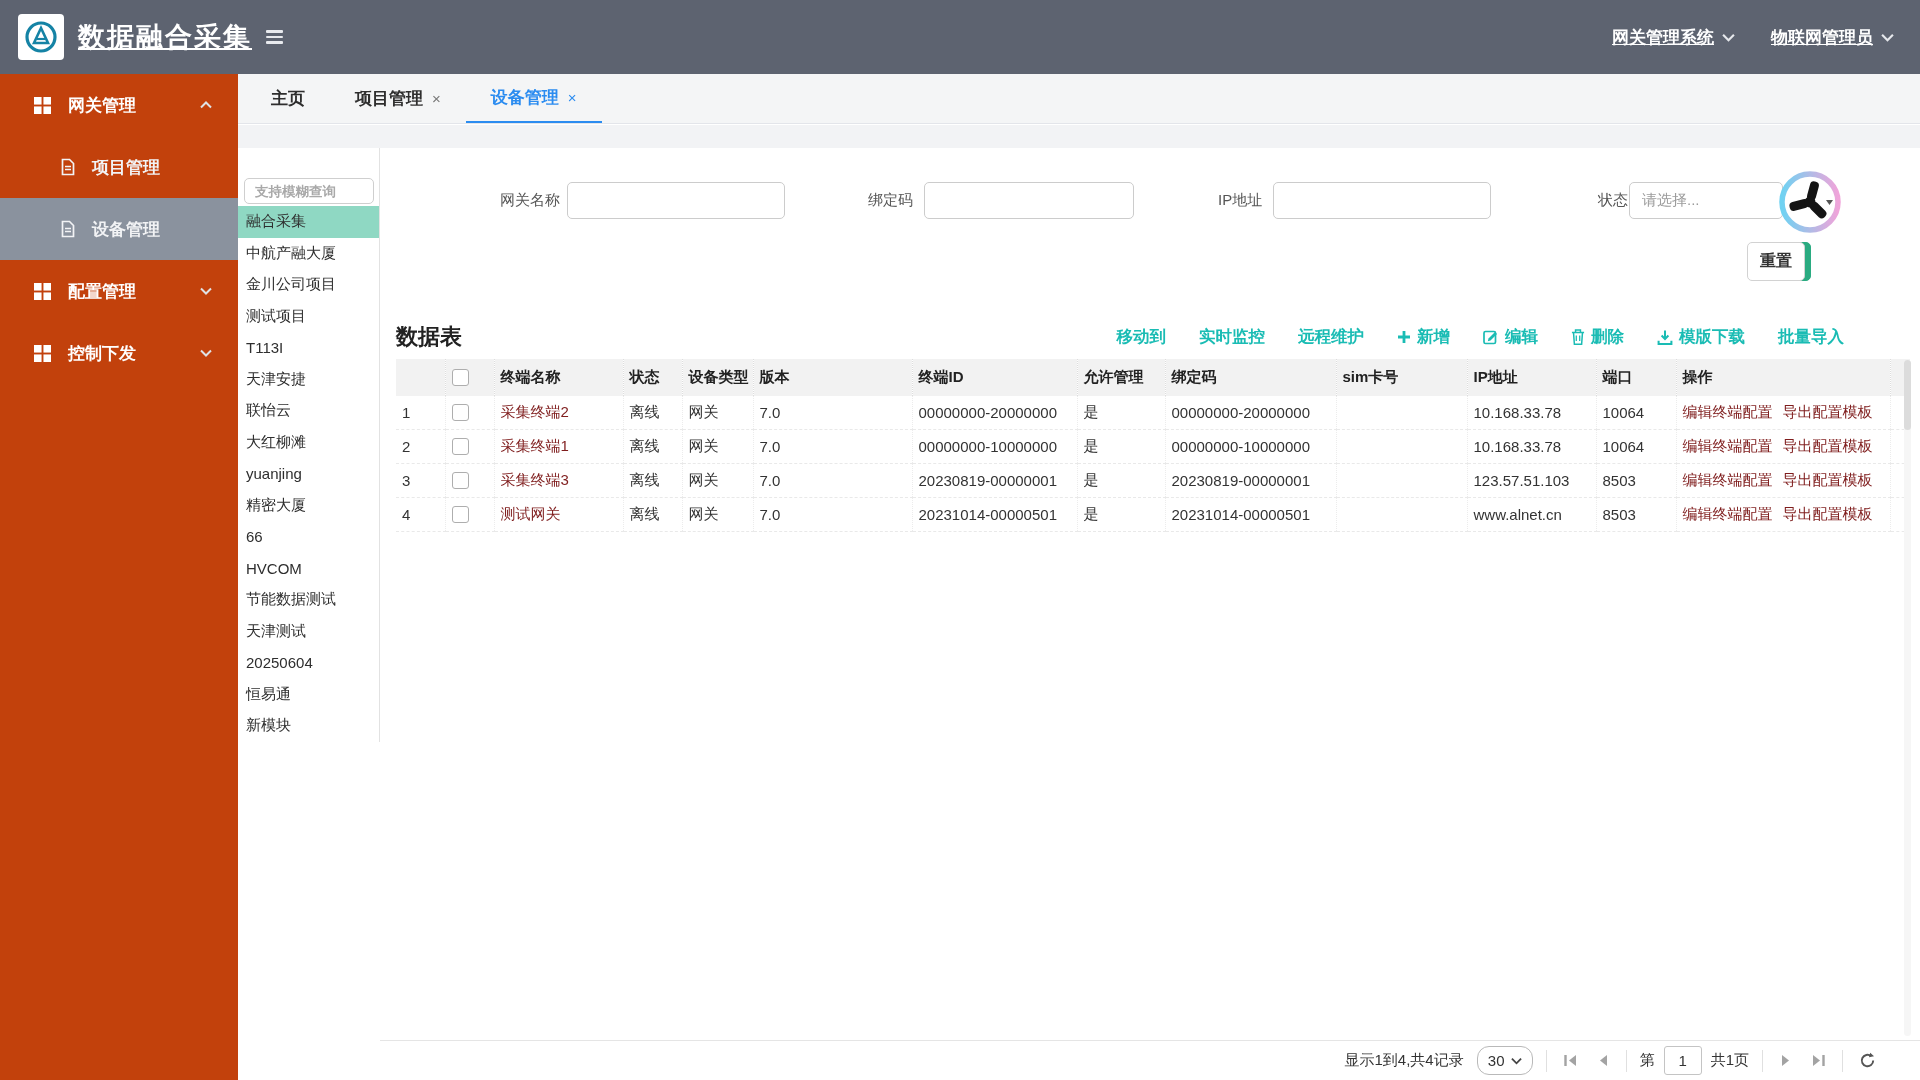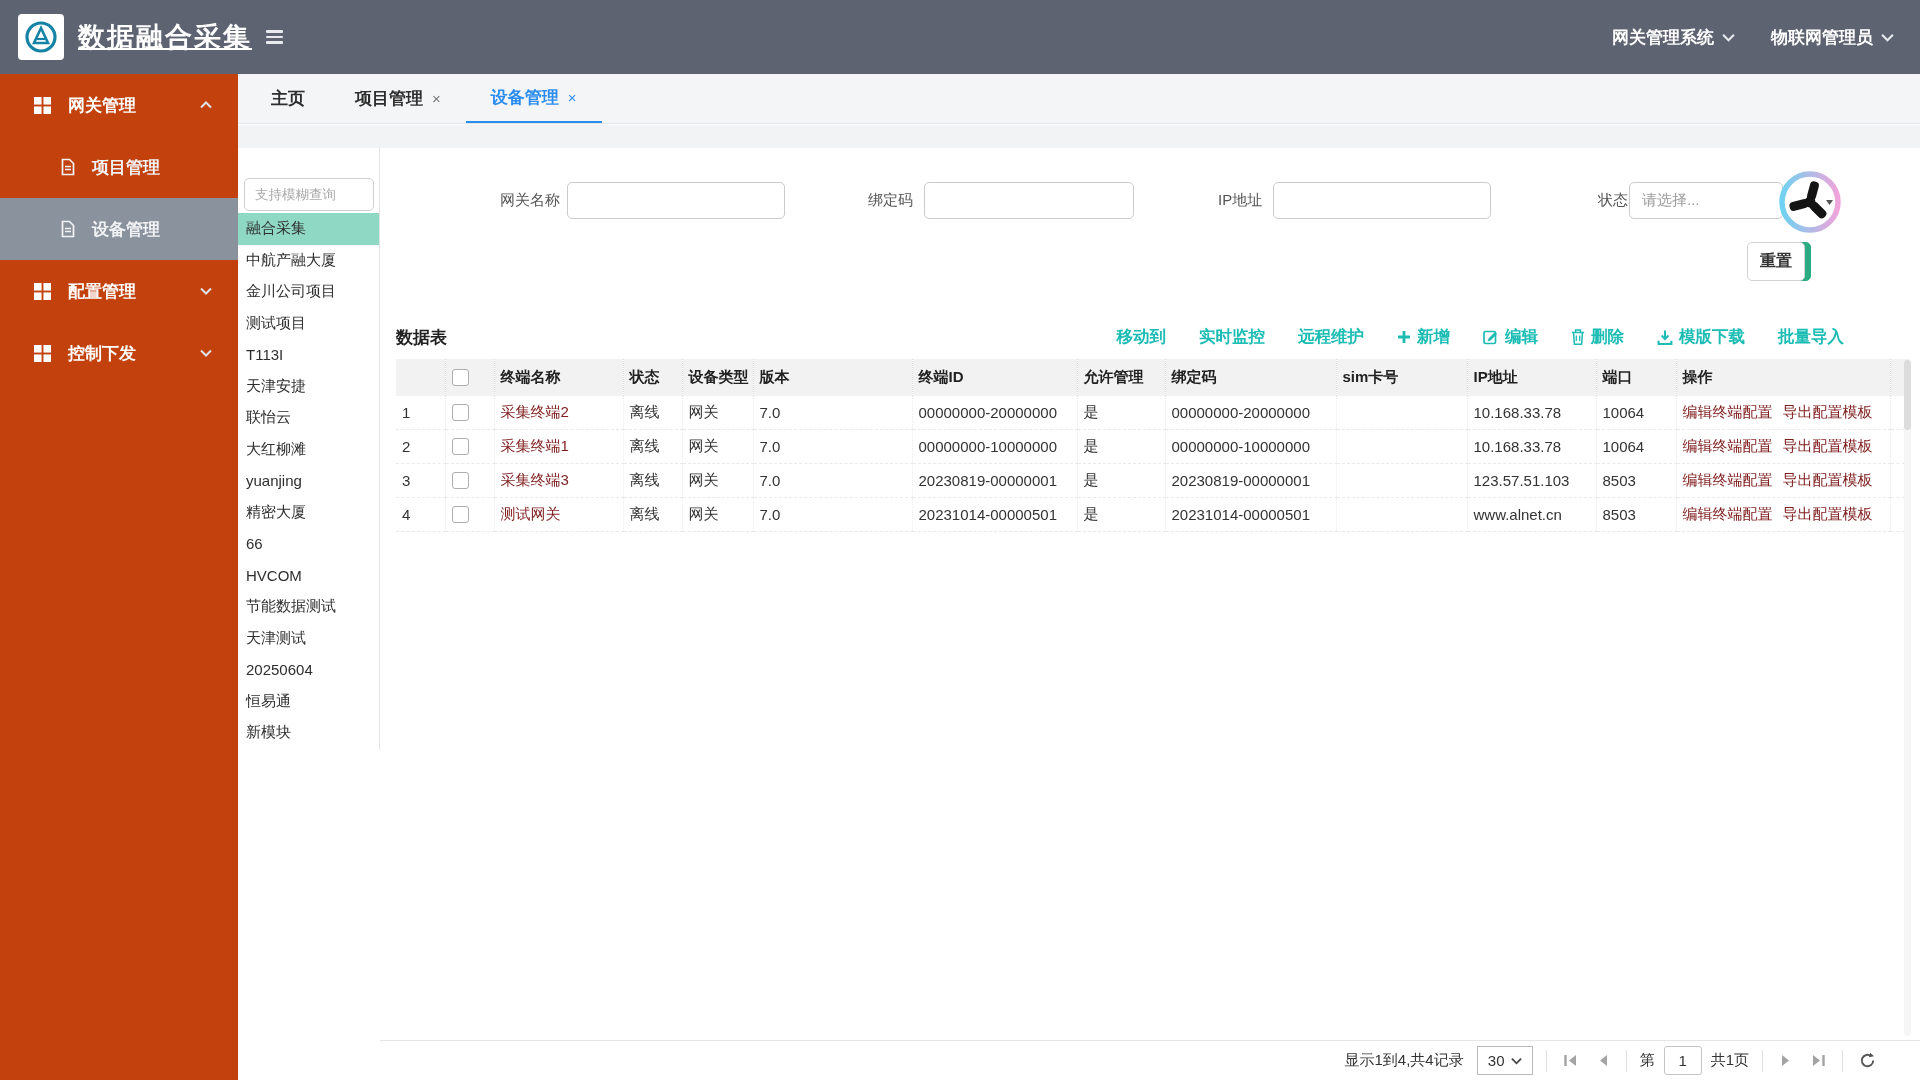--- a/index.html
+++ b/index.html
@@ -10,21 +10,21 @@
   }
   
   .header { position:absolute; top:0; left:0; width:1920px; height:74px; background:#5d6370;
             display:flex; align-items:center; z-index:5;}
   .logo-box { width:46px; height:46px; background:#fff; border-radius:4px; margin-left:18px;
               display:flex; align-items:center; justify-content:center; }
   .app-title { color:#fff; font-size:27px; font-weight:bold; margin-left:14px; letter-spacing:2px;text-decoration:underline; }
   .hamburger { margin-left:14px; display:flex; flex-direction:column; gap:3px; cursor:pointer; }
   .hamburger span { display:block; width:17px; height:2.5px; background:#e8eaee; border-radius:1px; }
   .header-right { margin-left:auto; margin-right:26px; display:flex; gap:36px; align-items:center; }
-  .hmenu { color:#fff; font-size:17px; font-weight:bold; display:flex; align-items:center; gap:8px; cursor:pointer;}
+  .hmenu { color:#fff; font-size:17px; font-weight:bold; display:flex; align-items:center; gap:8px; cursor:pointer;text-decoration:underline;}
   .hmenu svg { color:#e6e8ec; }
   
   .sidebar { position:absolute; top:74px; left:0; width:238px; height:1006px; background:#c2410c; z-index:4;}
   .sb-group { height:62px; display:flex; align-items:center; padding-left:34px; color:#fff;
               font-size:17px; font-weight:bold; cursor:pointer; }
   .sb-group .sb-ico { margin-right:17px; color:#fff; display:flex; }
   .sb-group .chev { margin-left:auto; margin-right:26px; color:#dfe2e6; display:flex;}
   .sb-sub { height:62px; display:flex; align-items:center; padding-left:60px; color:#f2f3f5;
             font-size:17px; font-weight:bold; cursor:pointer; }
   .sb-sub .sb-ico { margin-right:16px; display:flex; color:#f2f3f5;}
@@ -37,23 +37,23 @@
   .tab.active { color:#2b8cf0; border-bottom:2px solid #2b8cf0; }
   .tab .close { font-size:15px; color:#777; font-weight:normal; }
   .tab.active .close { color:#2b8cf0; }
   .tab-add { position:absolute; left:1658px; top:15px; width:36px; height:36px; background:#eef1f8;
              border:1px solid #ccd4e6; border-radius:6px; color:#a9b5d2; font-size:22px;
              display:flex; align-items:center; justify-content:center; cursor:pointer;}
   .subband { position:absolute; left:238px; top:125px; width:1682px; height:23px; background:#f2f3f5; }
   
   .project-panel { position:absolute; left:238px; top:148px; width:142px; background:#fff;
                    border-right:1px solid #e2e2e2; padding-top:30px; z-index:2;}
-  .p-search { width:130px; height:33px; margin-left:6px; border:1px solid #cfcfcf; border-radius:5px;
+  .p-search { width:130px; height:26px; margin-left:6px; border:1px solid #cfcfcf; border-radius:5px;
               font-size:13.5px; padding:0 10px; color:#333; outline:none;
-              font-family:"Liberation Sans","DejaVu Sans",sans-serif;}
+              font-family:"Liberation Sans","DejaVu Sans",sans-serif;font-weight:bold;}
   .p-search::placeholder { color:#a9a9a9; }
   .p-items { margin-top:2px; }
   .p-item { height:31.5px; display:flex; align-items:center; padding-left:8px; font-size:15px;
             color:#2e2e2e; cursor:pointer; white-space:nowrap; }
   .p-item.selected { background:#8fd8c3; }
   
   .filters { position:absolute; left:380px; top:148px; width:1540px; height:170px; background:#fff; }
   .f-label { position:absolute; top:43px; font-size:15px; color:#555; }
   .f-input { position:absolute; top:34px; height:37px; border:1px solid #ccc; border-radius:5px;
              background:#fff; font-size:15px; padding:0 11px; outline:none; color:#333;
@@ -62,21 +62,21 @@
               background:#fff; font-size:15px; color:#9c9c9c; display:flex; align-items:center;
               padding-left:12px; cursor:pointer; }
   .badge { position:absolute; left:1398px; top:22px; width:64px; height:64px; z-index:6; cursor:pointer;}
   .btn { position:absolute; top:94px; height:39px; border-radius:5px; font-size:16px; font-weight:bold;
          display:flex; align-items:center; justify-content:center; cursor:pointer; }
   .btn-query { left:1369px; width:62px; background:#2aab81; color:#fff; border:1px solid #2aab81;}
   .btn-reset { left:1367px; width:58px; background:#fff; color:#333; border:1px solid #d2d2d2;}
   
   .table-section { position:absolute; left:396px; top:318px; width:1514px; background:#fff;}
   .tbl-head-row { display:flex; align-items:center; height:38px; }
-  .tbl-title { font-size:17px; font-weight:bold; color:#222; }
+  .tbl-title { font-size:22px; font-weight:bold; color:#222; }
   .toolbar { margin-left:auto; display:flex; gap:33px; align-items:center; padding-right:66px;}
   .tool { color:#1abcb4; font-size:16.5px; font-weight:bold; display:flex; align-items:center; gap:6px;
           cursor:pointer; white-space:nowrap; }
   table.data { border-collapse:collapse; table-layout:fixed; width:1514px; margin-top:3px; }
   table.data th { background:#f2f2f2; font-size:15px; font-weight:bold; color:#222; text-align:left;
                   padding:9px 6px; border-right:1px dotted #ddd; white-space:nowrap; overflow:hidden;}
   table.data th:last-child { border-right:none; }
   table.data td { font-size:15px; color:#333; padding:7px 6px; border-bottom:1px dashed #e9e9e9;
                   border-right:1px dotted #ececec; white-space:nowrap; overflow:hidden; }
   table.data td:last-child { border-right:none; }
@@ -84,21 +84,21 @@
   a.blue, .blue { color:#7f1d1d; text-decoration:none; cursor:pointer; }
   .actions { display:flex; gap:10px; }
   .vscroll { position:absolute; left:1904px; top:360px; width:7px; height:676px; background:#f6f6f6;
              border-radius:4px;}
   .vscroll .thumb { width:7px; height:70px; background:#dcdcdc; border-radius:4px; }
   
   .footer { position:absolute; left:380px; top:1040px; width:1540px; height:40px; background:#fff;
             border-top:1px solid #e5e5e5; display:flex; align-items:center; justify-content:flex-end;
             gap:13px; padding-right:42px; }
   .pg-text { font-size:15px; color:#333; }
-  .pg-select { width:56px; height:29px; border:1px solid #b9b9b9; border-radius:0; display:flex;
+  .pg-select { width:56px; height:29px; border:1px solid #b9b9b9; border-radius:12px; display:flex;
                align-items:center; justify-content:center; gap:6px; font-size:15px; color:#333; cursor:pointer;}
   .pg-div { width:1px; height:22px; background:#e0e0e0; }
   .pg-btn { display:flex; align-items:center; justify-content:center; width:22px; height:22px; cursor:pointer;}
   .pg-input { width:38px; height:29px; border:1px solid #c4c4c4; border-radius:3px; text-align:center;
               font-size:15px; color:#333; outline:none; }
   .pg-group { display:flex; align-items:center; gap:9px; }
 </style>
 </head>
 <body>
 

